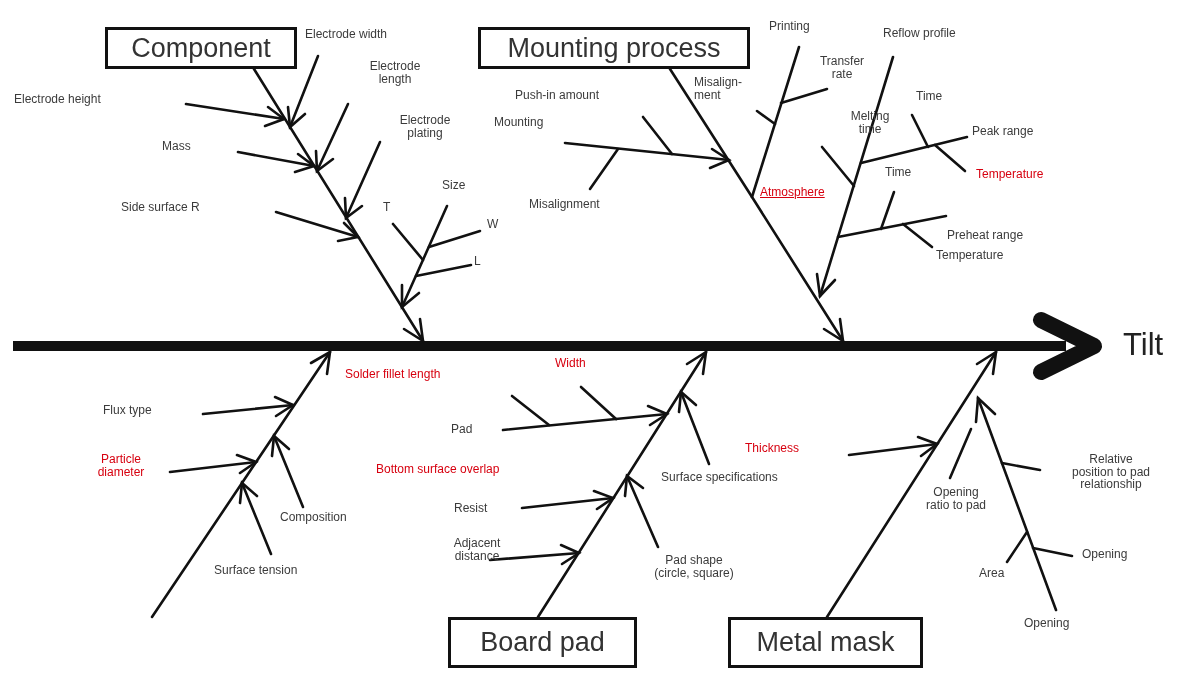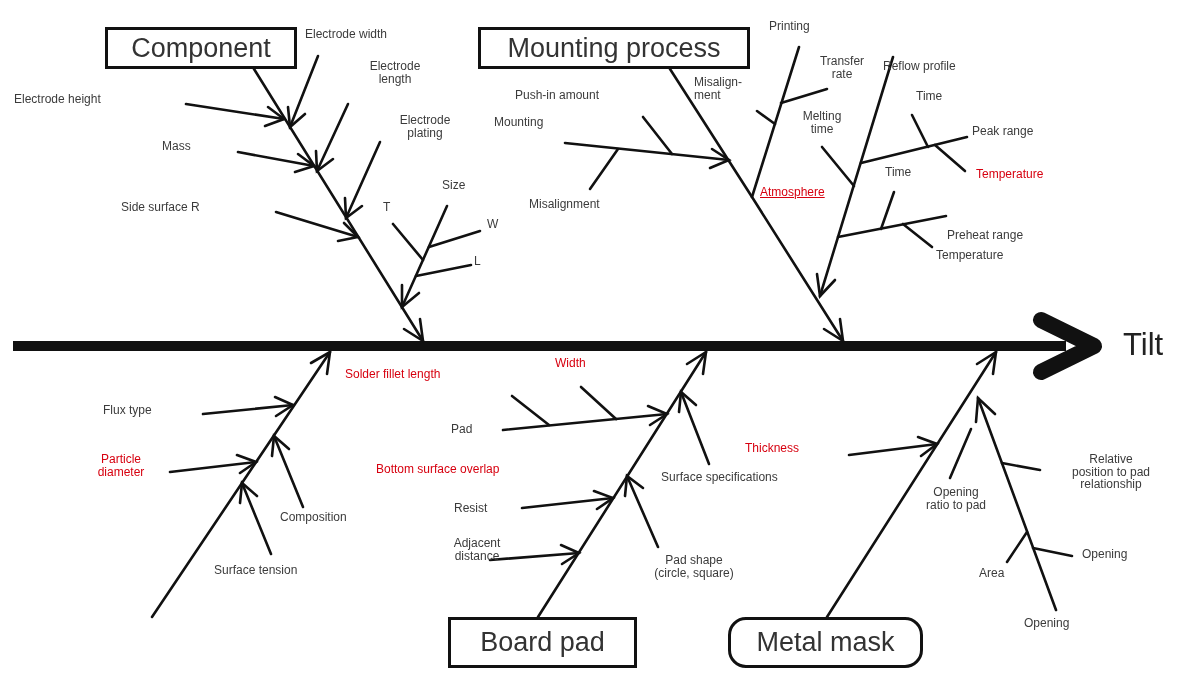--- a/index.html
+++ b/index.html
@@ -111,21 +111,21 @@
       <line x1="950" y1="478" x2="971" y2="429"></line>
       <line x1="1002" y1="463" x2="1040" y2="470"></line>
       <line x1="1027" y1="532" x2="1007" y2="562"></line>
       <line x1="1033" y1="548" x2="1072" y2="556"></line>
     </g>
   </svg>
 
   <div class="box" style="left:105px;top:27px;width:192px;height:42px;">Component</div>
   <div class="box" style="left:478px;top:27px;width:272px;height:42px;">Mounting process</div>
   <div class="box" style="left:448px;top:617px;width:189px;height:51px;">Board pad</div>
-  <div class="box" style="left:728px;top:617px;width:195px;height:51px;border-radius:18px;">Metal mask</div>
+  <div class="box" style="left:728px;top:617px;width:195px;height:51px;">Metal mask</div>
 
   <div class="effect" style="left:1123px;top:327px;">Tilt</div>
 
   <div class="lbl" style="left:14px;top:93px;">Electrode height</div>
   <div class="lbl" style="left:162px;top:140px;">Mass</div>
   <div class="lbl" style="left:121px;top:201px;">Side surface R</div>
   <div class="lbl" style="left:305px;top:28px;">Electrode width</div>
   <div class="lbl ctr" style="left:395px;top:60px;">Electrode
 length</div>
   <div class="lbl ctr" style="left:425px;top:114px;">Electrode
@@ -136,25 +136,25 @@
   <div class="lbl" style="left:474px;top:255px;">L</div>
 
   <div class="lbl" style="left:515px;top:89px;">Push-in amount</div>
   <div class="lbl" style="left:494px;top:116px;">Mounting</div>
   <div class="lbl" style="left:529px;top:198px;">Misalignment</div>
   <div class="lbl" style="left:694px;top:76px;">Misalign-
 ment</div>
   <div class="lbl" style="left:769px;top:20px;">Printing</div>
   <div class="lbl ctr" style="left:842px;top:55px;">Transfer
 rate</div>
-  <div class="lbl ctr" style="left:822px;top:110px;">Melting
+  <div class="lbl ctr" style="left:870px;top:110px;">Melting
 time</div>
   <div class="lbl red" style="left:760px;top:186px;text-decoration:underline;">Atmosphere</div>
 
-  <div class="lbl" style="left:883px;top:27px;margin-top:33px;">Reflow profile</div>
+  <div class="lbl" style="left:883px;top:27px;">Reflow profile</div>
   <div class="lbl" style="left:916px;top:90px;">Time</div>
   <div class="lbl" style="left:972px;top:125px;">Peak range</div>
   <div class="lbl red" style="left:976px;top:168px;">Temperature</div>
   <div class="lbl" style="left:885px;top:166px;">Time</div>
   <div class="lbl" style="left:947px;top:204px;margin-top:25px;">Preheat range</div>
   <div class="lbl" style="left:936px;top:249px;">Temperature</div>
 
   <div class="lbl" style="left:103px;top:404px;">Flux type</div>
   <div class="lbl red ctr" style="left:121px;top:453px;">Particle
 diameter</div>

